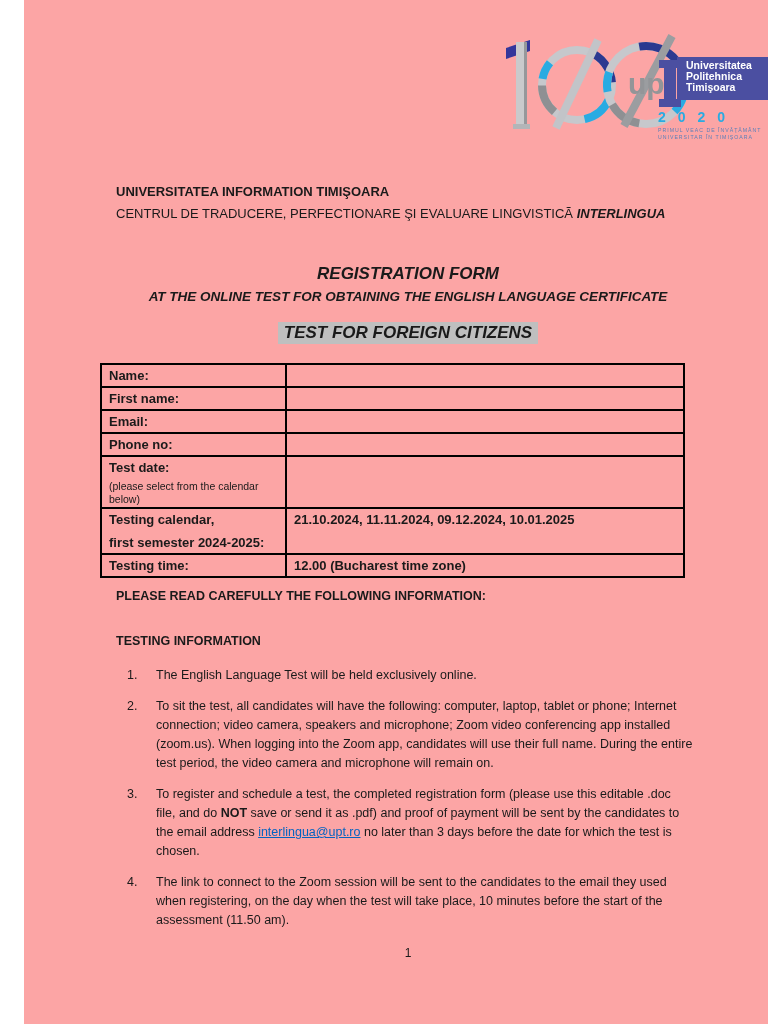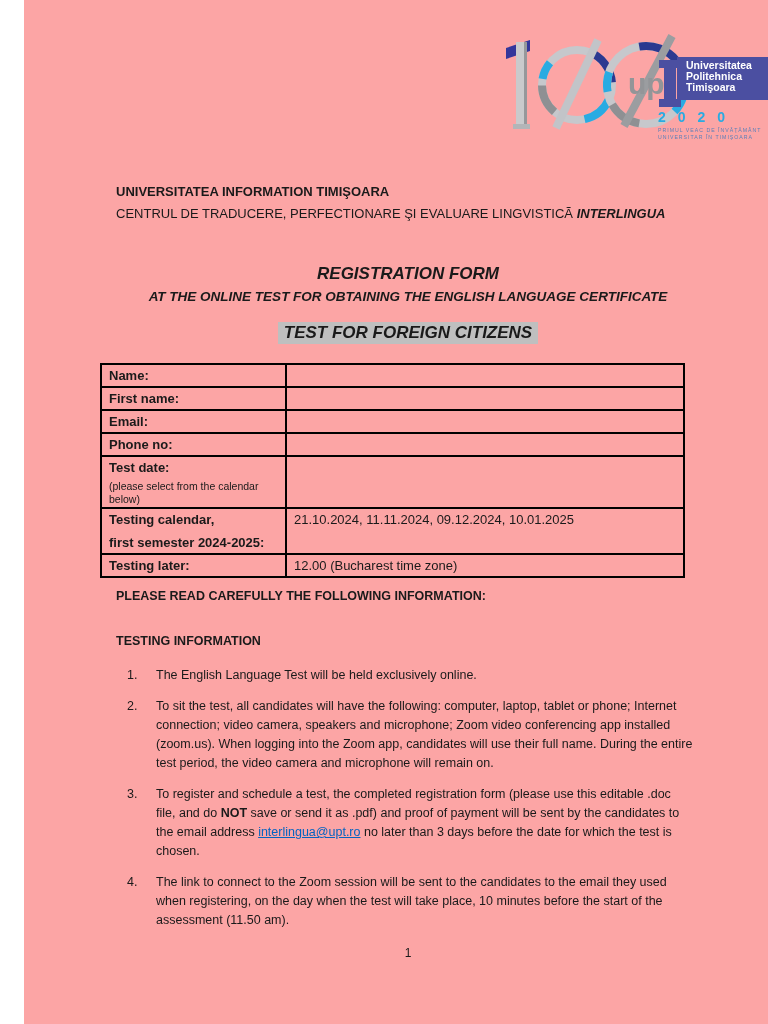--- a/index.html
+++ b/index.html
@@ -25,21 +25,21 @@
   .t-restrict { display:inline-block; font-size:17px; font-weight:bold; font-style:italic;
     background:#bfbfbf; padding:1px 6px; line-height:20px; }
 
   
   .form-table { position:absolute; left:76px; top:363px; width:585px;
     border-collapse:collapse; table-layout:fixed; }
   .form-table col.c1 { width:185px; }
   .form-table td { border:2px solid #000; vertical-align:top; padding:1px 7px; }
   .form-table .lbl { font-weight:bold; font-size:13px; line-height:19px; }
   .form-table .val { font-size:13px; line-height:19px; }
-  .form-table .val.bold { font-weight:normal; }
+  .form-table .val.bold { font-weight:bold; }
   .r-s td { height:21px; }
   .r-testdate td { height:49px; }
   .r-cal td { height:44px; }
   .note { font-weight:normal; font-size:10.5px; line-height:13px; margin-top:3px; width:160px; }
   .lbl2 { margin-top:4px; }
 
   
   .intro { position:absolute; left:92px; top:589px; font-size:12.5px; font-weight:bold; }
   .section-title { position:absolute; left:92px; top:634px; font-size:12.5px; font-weight:bold; }
   .list { position:absolute; left:103px; top:666px; width:566px; }
@@ -144,21 +144,21 @@
         <td class="val"></td>
       </tr>
       <tr class="r-cal">
         <td class="lbl">
           <div>Testing calendar,</div>
           <div class="lbl2">first semester 2024-2025:</div>
         </td>
         <td class="val bold">21.10.2024, 11.11.2024, 09.12.2024, 10.01.2025</td>
       </tr>
       <tr class="r-s">
-        <td class="lbl">Testing later:</td>
+        <td class="lbl">Testing time:</td>
         <td class="val bold">12.00 (Bucharest time zone)</td>
       </tr>
     </tbody>
   </table>
 
   <div class="intro">PLEASE READ CAREFULLY THE FOLLOWING INFORMATION:</div>
   <div class="section-title">TESTING INFORMATION</div>
 
   <div class="list">
     <div class="li">

